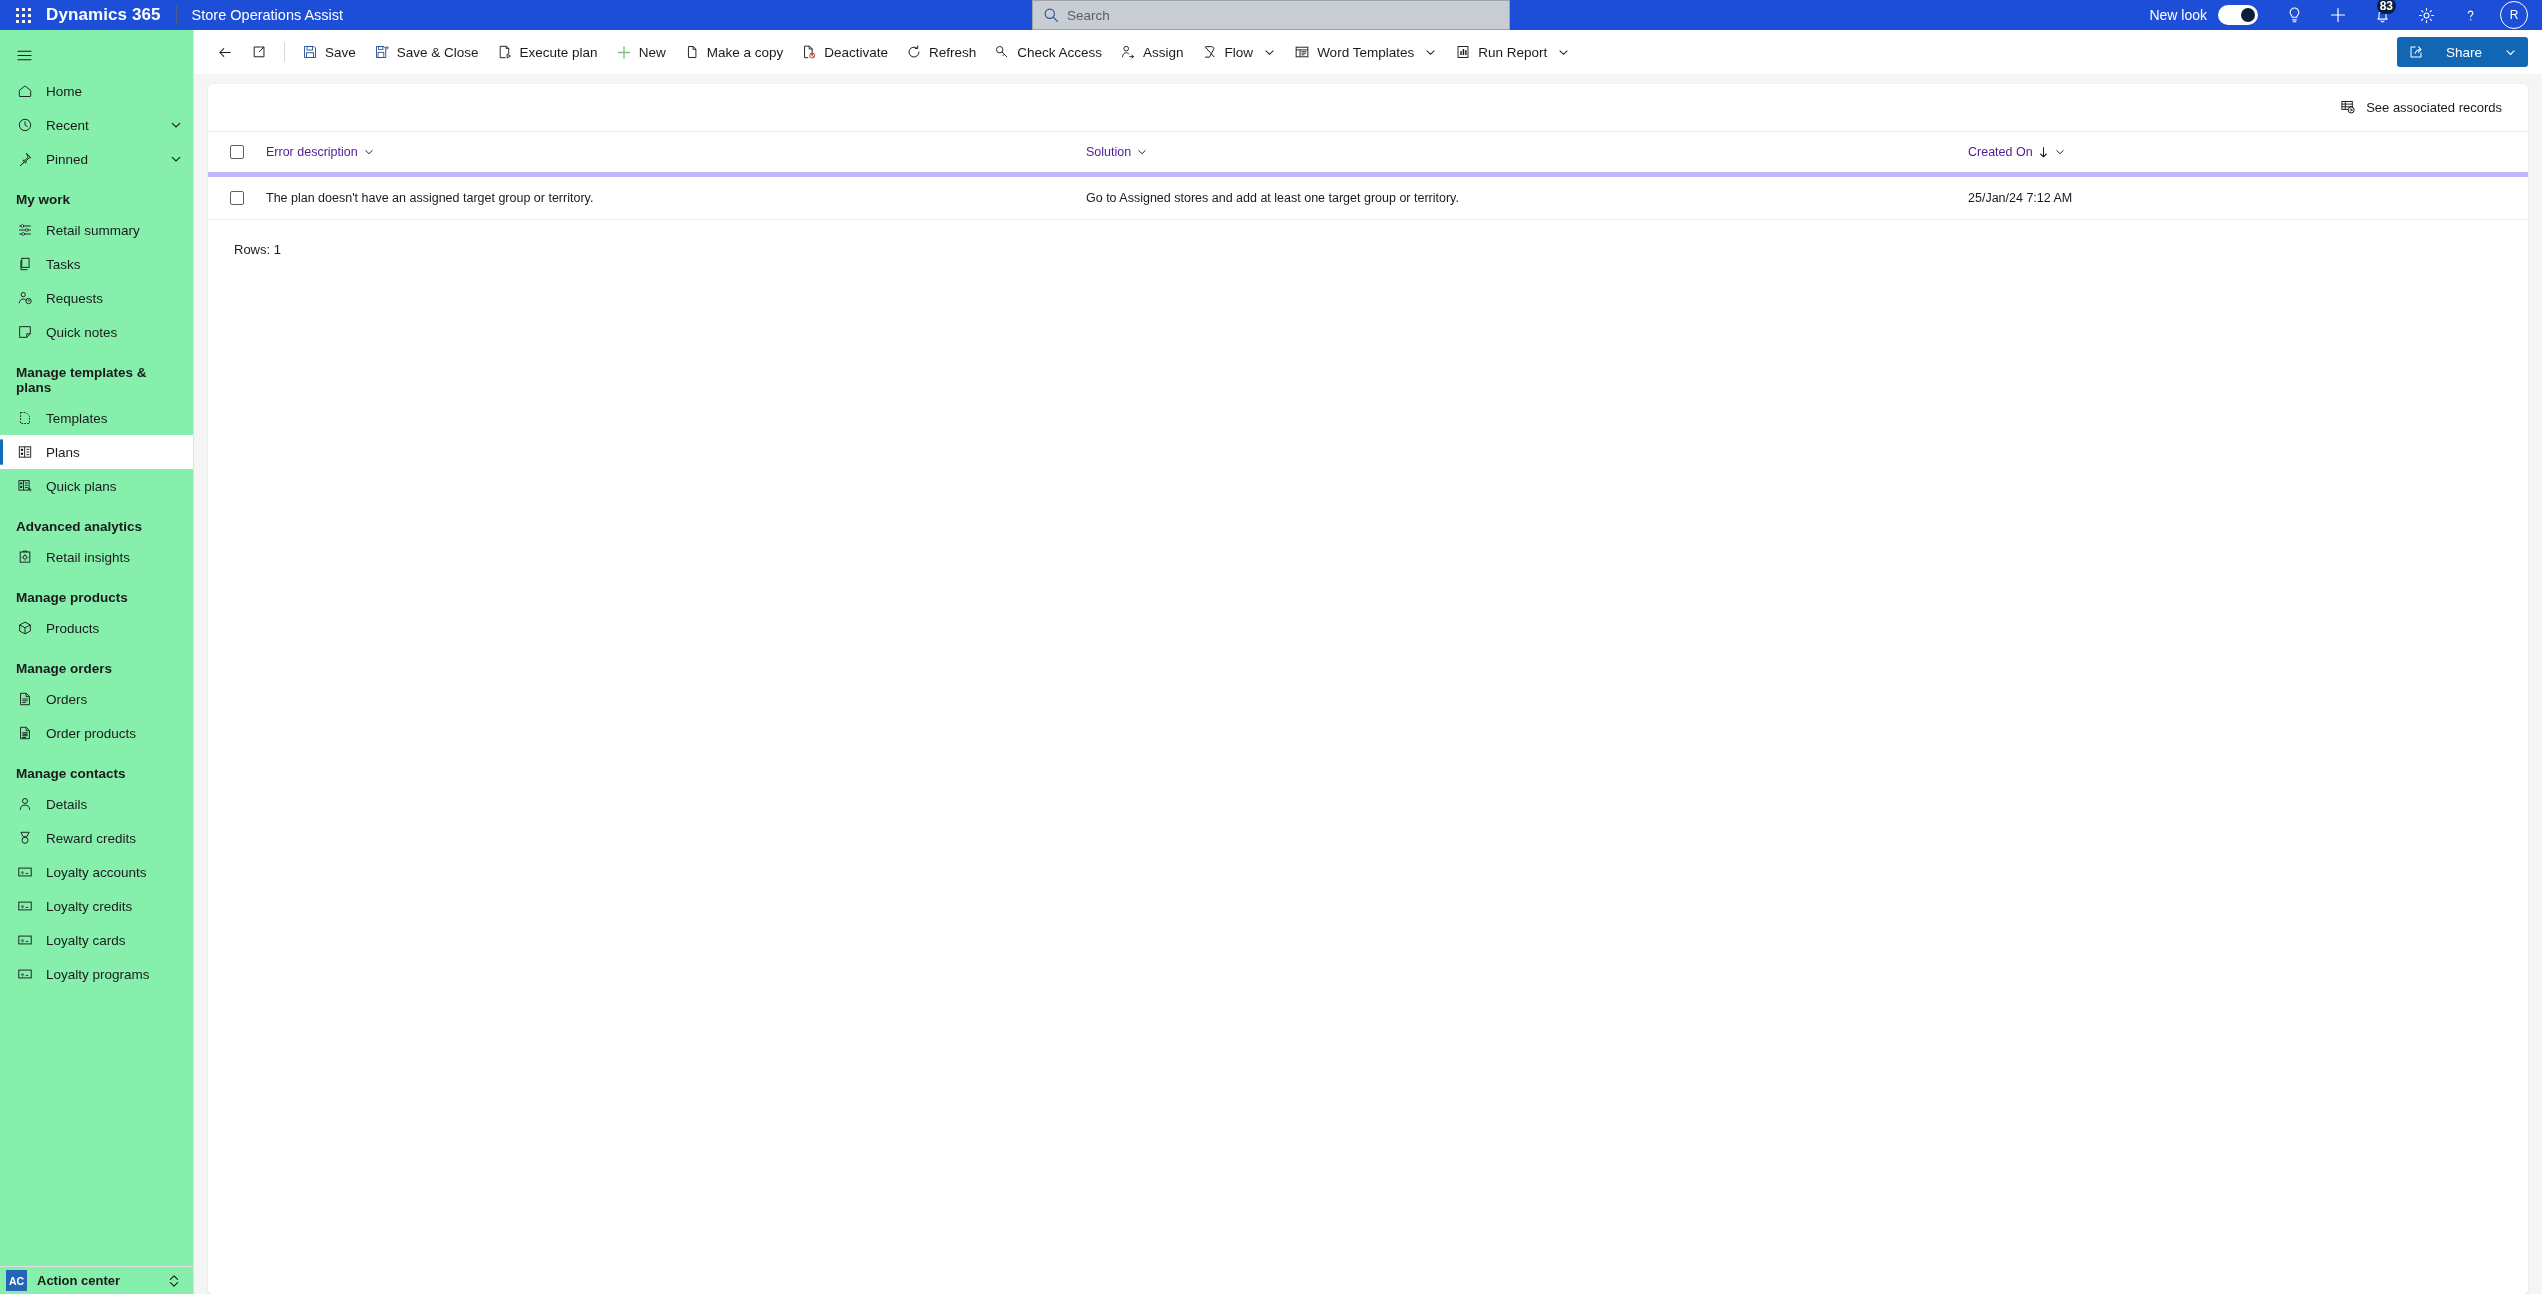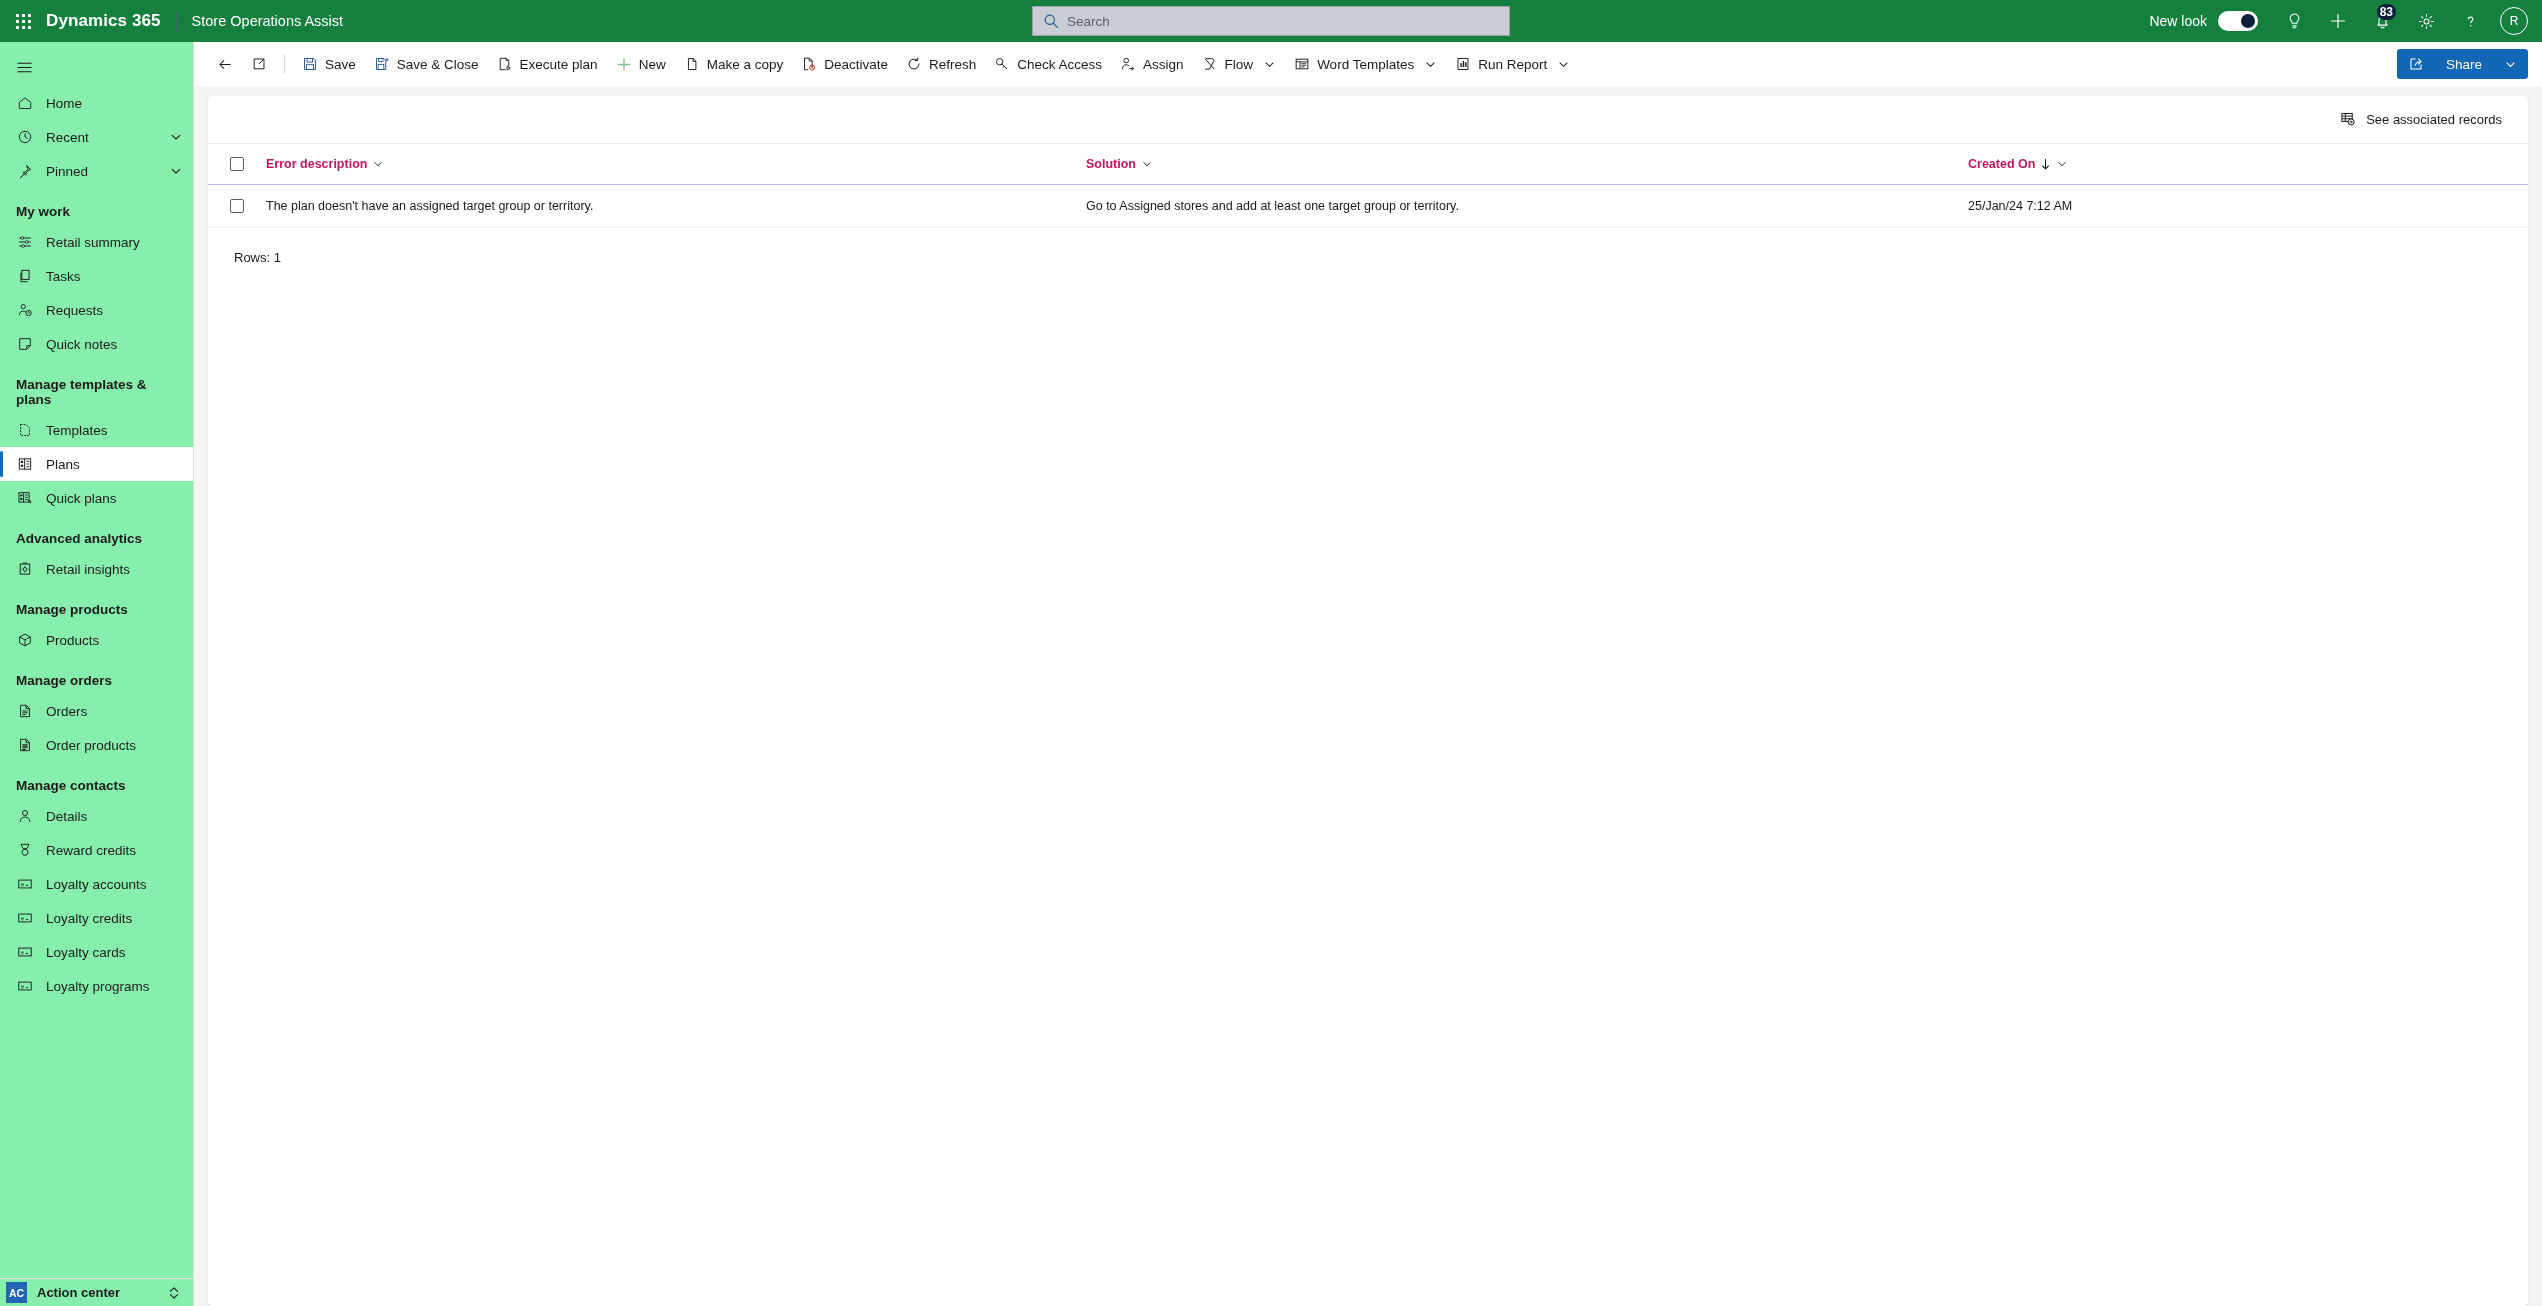--- a/index.html
+++ b/index.html
@@ -5,21 +5,21 @@
   * { box-sizing: border-box; margin: 0; padding: 0; }
   html, body {
     width: 2542px; height: 1306px;
     font-family: "Liberation Sans", sans-serif;
     background: #ffffff;
     overflow: hidden;
   }
 
   
   .appbar {
-    height: 42px; background: #15803d; color: #ffffff;
+    height: 30px; background: #1d4ed8; color: #ffffff;
     display: flex; align-items: center; position: relative;
     flex-shrink: 0;
   }
   .waffle { width: 46px; display:flex; align-items:center; justify-content:center; cursor:pointer; }
   .waffle-grid { display:grid; grid-template-columns: repeat(3, 3px); grid-gap: 3px; }
   .waffle-grid i { width:3px; height:3px; background:#fff; display:block; border-radius:0.5px; }
   .brand { font-size: 17px; font-weight: 700; letter-spacing: .1px; padding-right: 15px; }
   .brand-sep { width:1px; height:20px; background:#4d5f7a; }
   .appname { font-size: 14.5px; padding-left: 15px; color:#fff; font-weight:400; }
 
@@ -141,22 +141,22 @@
   .grid-toolbar {
     height:48px; display:flex; align-items:center; justify-content:flex-end;
     padding-right:26px; border-bottom:1px solid #ececec;
   }
   .assoc-link {
     display:flex; align-items:center; gap:9px; font-size:13px; color:#1b1b1b; cursor:pointer;
   }
 
   table.grid { width:100%; border-collapse:collapse; table-layout:fixed; }
   table.grid th {
-    text-align:left; font-size:12.5px; font-weight:700; color:#be185d;
-    padding: 13px 0 13px 0; border-bottom:1px solid #c4b5fd; vertical-align:middle;
+    text-align:left; font-size:12.5px; font-weight:400; color:#4c1d95;
+    padding: 13px 0 13px 0; border-bottom:5px solid #c4b5fd; vertical-align:middle;
   }
   table.grid td {
     font-size:12.5px; color:#1b1b1b; padding: 14px 0 14px 0;
     border-bottom:1px solid #f0f0f0; vertical-align:middle;
   }
   .col-check { width:58px; padding-left:22px !important; }
   .col-err { width:820px; }
   .col-sol { width:auto; }
   .col-date { width:560px; }
   .chk {

